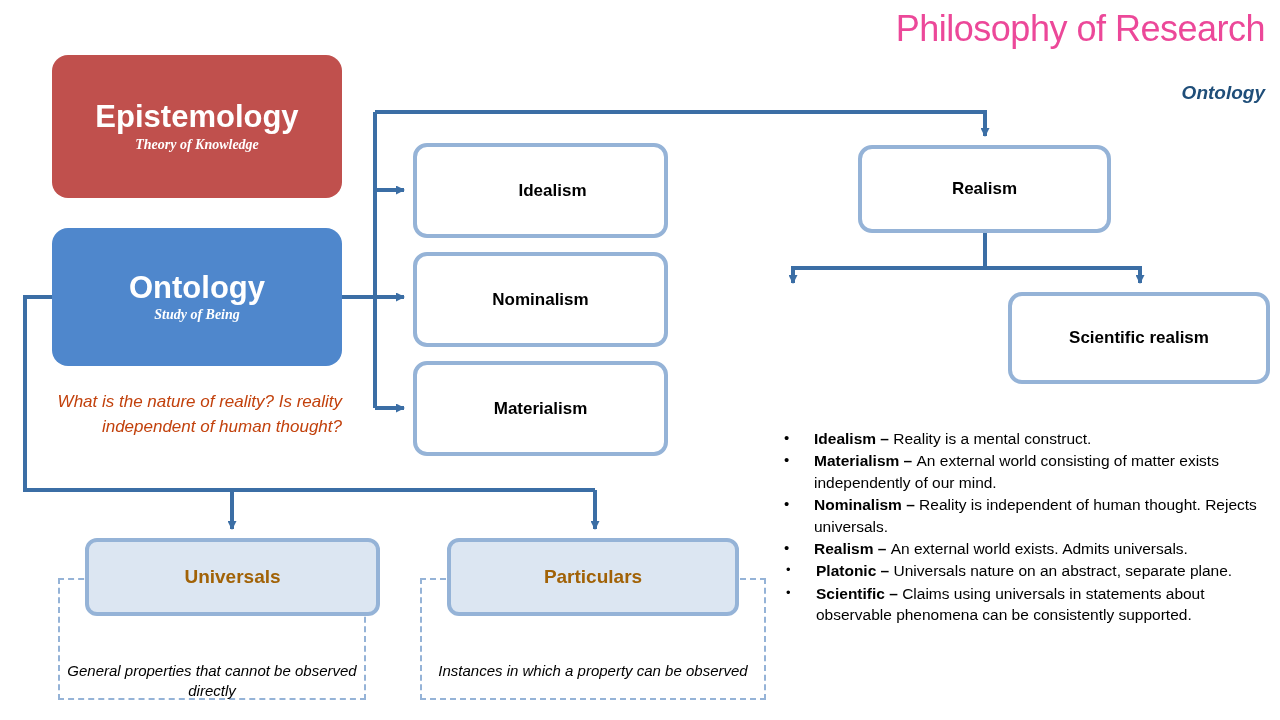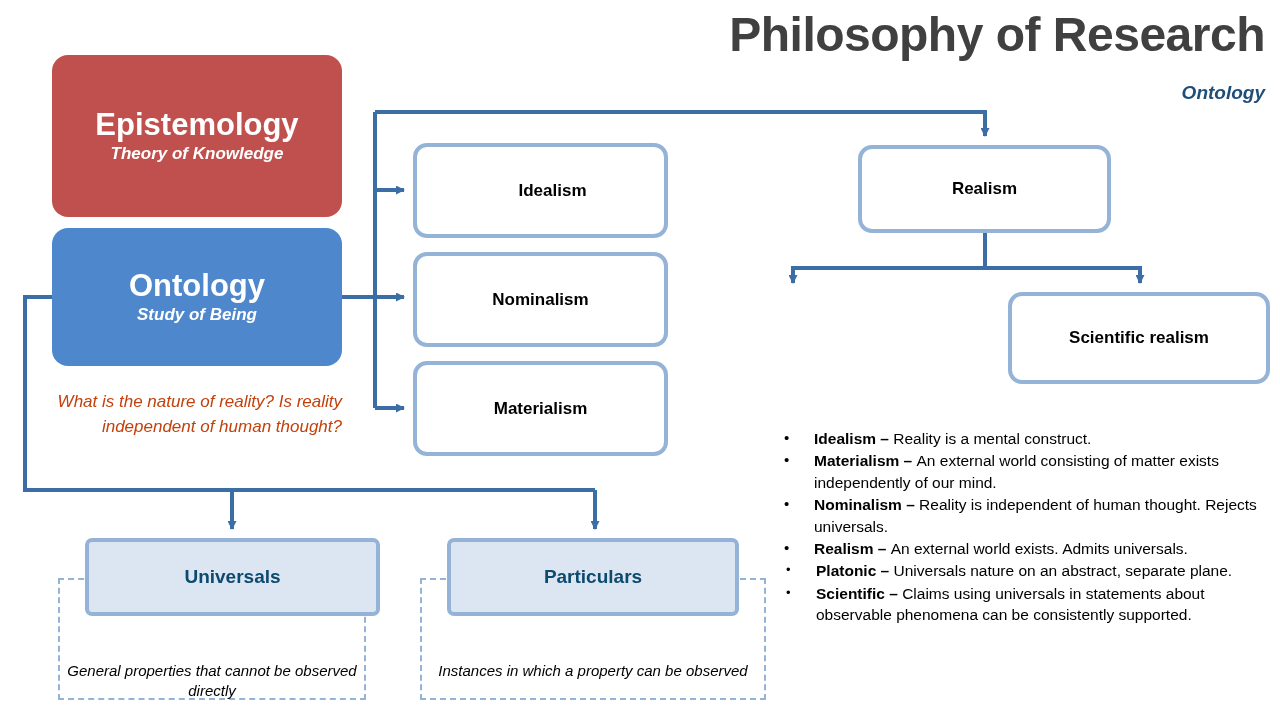--- a/index.html
+++ b/index.html
@@ -18,23 +18,23 @@
     overflow: hidden;
   }
 
   
   #title {
     position: absolute;
     left: 600px;
     top: 10px;
     width: 665px;
     text-align: right;
-    font-size: 48px;
-    font-weight: bold;
-    color: #404040;
+    font-size: 36px;
+    font-weight: normal;
+    color: #ec4899;
     letter-spacing: -0.5px;
     line-height: 1.05;
   }
   #subtitle {
     position: absolute;
     left: 600px;
     top: 82px;
     width: 665px;
     text-align: right;
     font-size: 19px;
@@ -54,27 +54,28 @@
     justify-content: center;
     text-align: center;
     box-sizing: border-box;
   }
   .card .card-title {
     font-size: 31px;
     font-weight: bold;
     line-height: 1.1;
   }
   .card .card-sub {
-    font-size: 17px;
+    font-size: 14px;
     font-style: italic;
     font-weight: bold;
     margin-top: 2px;
+    font-family: Liberation Serif, serif;
   }
   #card-epistemology {
-    left: 52px;  top: 55px;  width: 290px; height: 162px;
+    left: 52px;  top: 55px;  width: 290px; height: 143px;
     background: #C0504D;
   }
   #card-ontology {
     left: 52px;  top: 228px; width: 290px; height: 138px;
     background: #4F87CC;
   }
 
   
   #question {
     position: absolute;
@@ -108,29 +109,29 @@
   #box-materialism  { left: 413px; top: 361px; width: 255px; height: 95px; }
   #box-realism      { left: 858px; top: 145px; width: 253px; height: 88px; }
   #box-platonic     { left: 726px; top: 292px; width: 262px; height: 92px; }
   #box-scientific   { left: 1008px; top: 292px; width: 262px; height: 92px; }
 
   
   .fbox {
     position: absolute;
     box-sizing: border-box;
     border: 4px solid #95B3D7;
-    border-radius: 7px;
+    border-radius: 12px;
     background: #DCE6F2;
     display: flex;
     align-items: center;
     justify-content: center;
     text-align: center;
     font-size: 19px;
     font-weight: bold;
-    color: #0c4a6e;
+    color: #a16207;
   }
   #box-universals  { left: 85px;  top: 538px; width: 295px; height: 78px; }
   #box-particulars { left: 447px; top: 538px; width: 292px; height: 78px; }
 
   
   .dashed {
     position: absolute;
     box-sizing: border-box;
     border: 2px dashed #95B3D7;
     background: transparent;

